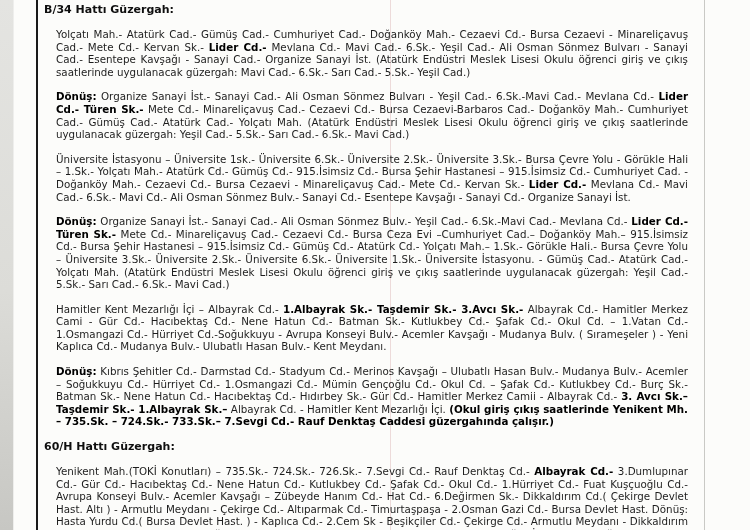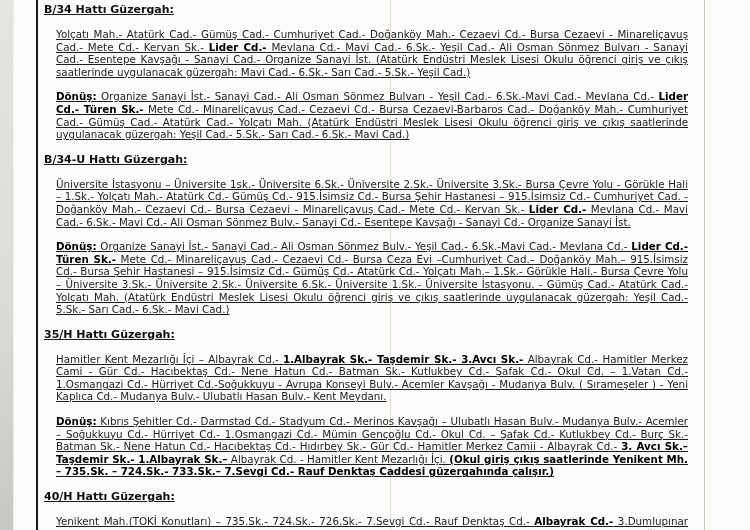--- a/index.html
+++ b/index.html
@@ -27,21 +27,21 @@
     position:absolute;left:390px;top:0;width:1px;height:100%;
     background:rgba(209,158,158,0.35);
   }
   .content{
     position:absolute;left:44px;top:3px;width:656px;
     color:#1d1d1d;
     font-size:10.3px;
     line-height:12.6px;
     text-align:justify;
   }
-  .route-section{margin:0 0 9px 0;text-decoration:underline;}
+  .route-section{margin:0 0 9px 0;}
   .route-title{
     font-size:11px;
     font-weight:bold;
     color:#0f0f0f;
     margin:0;padding:0;
     line-height:13px;
     text-align:left;
   }
   .route-para{margin:12px;padding:0;}
   .run.bold{font-weight:bold;color:#000;}
@@ -54,27 +54,25 @@
   <div class="rule-left"></div>
   <div class="fold"></div>
   <div class="rule-right"></div>
   <div class="content" id="content">
       <section class="route-section">
         <h2 class="route-title">B/34 Hattı Güzergah:</h2>
         <p class="route-para"><span class="run">Yolçatı Mah.- Atatürk Cad.- Gümüş Cad.- Cumhuriyet Cad.- Doğanköy Mah.- Cezaevi Cd.- Bursa Cezaevi - Minareliçavuş Cad.- Mete Cd.- Kervan Sk.- </span><span class="run bold">Lider Cd.-</span><span class="run"> Mevlana Cd.- Mavi Cad.- 6.Sk.- Yeşil Cad.- Ali Osman Sönmez Bulvarı - Sanayi Cad.- Esentepe Kavşağı - Sanayi Cad.- Organize Sanayi İst. (Atatürk Endüstri Meslek Lisesi Okulu öğrenci giriş ve çıkış saatlerinde uygulanacak güzergah: Mavi Cad.- 6.Sk.- Sarı Cad.- 5.Sk.- Yeşil Cad.)</span></p>
         <p class="route-para"><span class="run bold">Dönüş:</span><span class="run"> Organize Sanayi İst.- Sanayi Cad.- Ali Osman Sönmez Bulvarı - Yeşil Cad.- 6.Sk.-Mavi Cad.- Mevlana Cd.- </span><span class="run bold">Lider Cd.- Türen Sk.-</span><span class="run"> Mete Cd.- Minareliçavuş Cad.- Cezaevi Cd.- Bursa Cezaevi-Barbaros Cad.- Doğanköy Mah.- Cumhuriyet Cad.- Gümüş Cad.- Atatürk Cad.- Yolçatı Mah. (Atatürk Endüstri Meslek Lisesi Okulu öğrenci giriş ve çıkış saatlerinde uygulanacak güzergah: Yeşil Cad.- 5.Sk.- Sarı Cad.- 6.Sk.- Mavi Cad.)</span></p>
       </section>
       <section class="route-section">
-        <h2 class="route-title">B/34-U Hattı Güzergah:</h2>
         <p class="route-para"><span class="run">Üniversite İstasyonu – Üniversite 1sk.- Üniversite 6.Sk.- Üniversite 2.Sk.- Üniversite 3.Sk.- Bursa Çevre Yolu - Görükle Hali – 1.Sk.- Yolçatı Mah.- Atatürk Cd.- Gümüş Cd.- 915.İsimsiz Cd.- Bursa Şehir Hastanesi – 915.İsimsiz Cd.- Cumhuriyet Cad. - Doğanköy Mah.- Cezaevi Cd.- Bursa Cezaevi - Minareliçavuş Cad.- Mete Cd.- Kervan Sk.- </span><span class="run bold">Lider Cd.-</span><span class="run"> Mevlana Cd.- Mavi Cad.- 6.Sk.- Mavi Cd.- Ali Osman Sönmez Bulv.- Sanayi Cd.- Esentepe Kavşağı - Sanayi Cd.- Organize Sanayi İst.</span></p>
         <p class="route-para"><span class="run bold">Dönüş:</span><span class="run"> Organize Sanayi İst.- Sanayi Cad.- Ali Osman Sönmez Bulv.- Yeşil Cad.- 6.Sk.-Mavi Cad.- Mevlana Cd.- </span><span class="run bold">Lider Cd.- Türen Sk.-</span><span class="run"> Mete Cd.- Minareliçavuş Cad.- Cezaevi Cd.- Bursa Ceza Evi –Cumhuriyet Cad.– Doğanköy Mah.– 915.İsimsiz Cd.- Bursa Şehir Hastanesi – 915.İsimsiz Cd.-  Gümüş Cd.- Atatürk Cd.- Yolçatı Mah.– 1.Sk.- Görükle Hali.- Bursa Çevre Yolu – Üniversite 3.Sk.- Üniversite 2.Sk.- Üniversite 6.Sk.- Üniversite 1.Sk.- Üniversite İstasyonu. - Gümüş Cad.- Atatürk Cad.-Yolçatı Mah. (Atatürk Endüstri Meslek Lisesi Okulu öğrenci giriş ve çıkış saatlerinde uygulanacak güzergah: Yeşil Cad.- 5.Sk.- Sarı Cad.- 6.Sk.- Mavi Cad.)</span></p>
       </section>
       <section class="route-section">
-        <h2 class="route-title">35/H Hattı Güzergah:</h2>
         <p class="route-para"><span class="run">Hamitler Kent Mezarlığı İçi – Albayrak Cd.- </span><span class="run bold">1.Albayrak Sk.- Taşdemir Sk.- 3.Avcı Sk.-</span><span class="run"> Albayrak Cd.-  Hamitler Merkez Cami - Gür Cd.- Hacıbektaş Cd.- Nene Hatun Cd.- Batman Sk.- Kutlukbey Cd.- Şafak Cd.- Okul Cd. – 1.Vatan Cd.- 1.Osmangazi Cd.- Hürriyet Cd.-Soğukkuyu - Avrupa Konseyi Bulv.- Acemler Kavşağı - Mudanya Bulv. ( Sırameşeler ) - Yeni Kaplıca Cd.- Mudanya Bulv.- Ulubatlı Hasan Bulv.- Kent Meydanı.</span></p>
         <p class="route-para"><span class="run bold">Dönüş:</span><span class="run"> Kıbrıs Şehitler Cd.- Darmstad Cd.- Stadyum Cd.- Merinos Kavşağı – Ulubatlı Hasan Bulv.- Mudanya Bulv.- Acemler – Soğukkuyu Cd.- Hürriyet Cd.- 1.Osmangazi Cd.- Mümin Gençoğlu Cd.- Okul Cd. – Şafak Cd.- Kutlukbey Cd.- Burç Sk.- Batman Sk.- Nene Hatun Cd.- Hacıbektaş Cd.- Hıdırbey Sk.- Gür Cd.- Hamitler Merkez Camii - Albayrak Cd.- </span><span class="run bold">3. Avcı Sk.– Taşdemir Sk.- 1.Albayrak Sk.–</span><span class="run"> Albayrak Cd. - Hamitler Kent Mezarlığı İçi. </span><span class="run bold">(Okul giriş çıkış saatlerinde Yenikent Mh. – 735.Sk. – 724.Sk.- 733.Sk.– 7.Sevgi Cd.- Rauf Denktaş Caddesi güzergahında çalışır.)</span></p>
       </section>
       <section class="route-section">
-        <h2 class="route-title">40/H Hattı Güzergah:</h2>
+        <h2 class="route-title">60/H Hattı Güzergah:</h2>
         <p class="route-para"><span class="run">Yenikent Mah.(TOKİ Konutları) – 735.Sk.- 724.Sk.- 726.Sk.- 7.Sevgi Cd.- Rauf Denktaş Cd.- </span><span class="run bold">Albayrak Cd.-</span><span class="run"> 3.Dumlupınar Cd.- Gür Cd.- Hacıbektaş Cd.- Nene Hatun Cd.- Kutlukbey Cd.- Şafak Cd.- Okul Cd.- 1.Hürriyet Cd.- Fuat Kuşçuoğlu Cd.- Avrupa Konseyi Bulv.- Acemler Kavşağı – Zübeyde Hanım Cd.- Hat Cd.- 6.Değirmen Sk.- Dikkaldırım Cd.( Çekirge Devlet Hast. Altı ) - Armutlu Meydanı - Çekirge Cd.- Altıparmak Cd.- Timurtaşpaşa - 2.Osman Gazi Cd.- Bursa Devlet Hast. Dönüş: Hasta Yurdu Cd.( Bursa Devlet Hast. ) - Kaplıca Cd.- 2.Cem Sk - Beşikçiler Cd.- Çekirge Cd.- Armutlu Meydanı - Dikkaldırım Cd.( Çekirge Hast. Altı ) – 6.Değirmen Sk.- Hat Cd.- Zübeyde Hanım Cd.- Acemler Kavşağı – İzmir Bulv.- Soğukkuyu Cd.- 1. Hürriyet Cd.- Okul Cd.- Şafak Cd.- Kutlukbey Cd.- Nene Hatun Cd.- Hacıbektaş Cd.- Gür Cd.- 3.Dumlupınar Cd.</span><span class="run bold">- Albayrak Cd.- Rauf Denktaş Cd.- 7.Sevgi Cd.- 726.Sk.- 724.Sk.- 735.Sk.-</span><span class="run"> Yenikent Mah.(TOKİ Konutları)</span></p>
       </section>
     </div>
 </div>
 
 </body></html>

